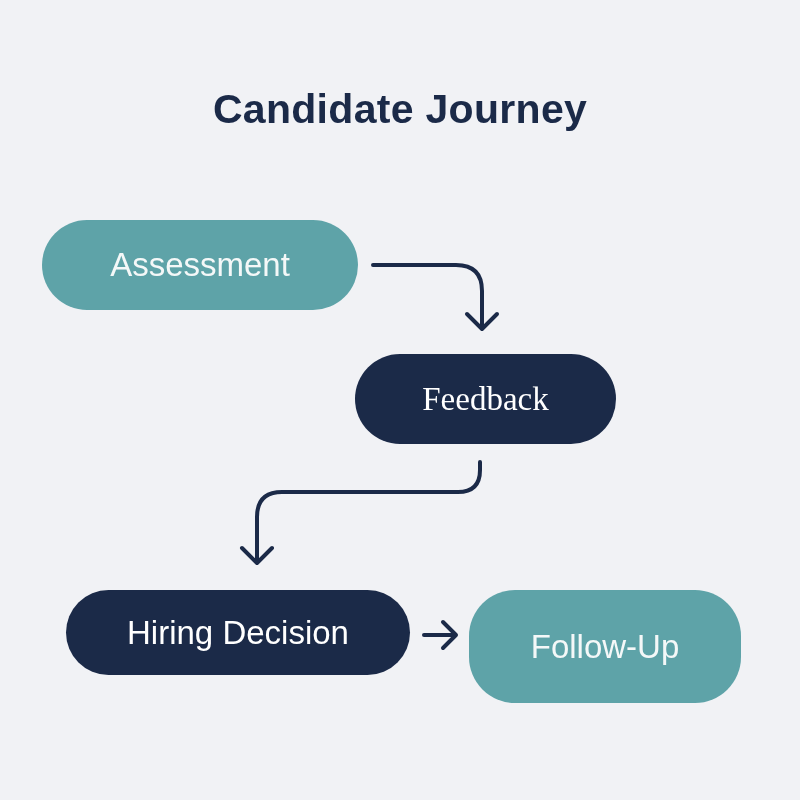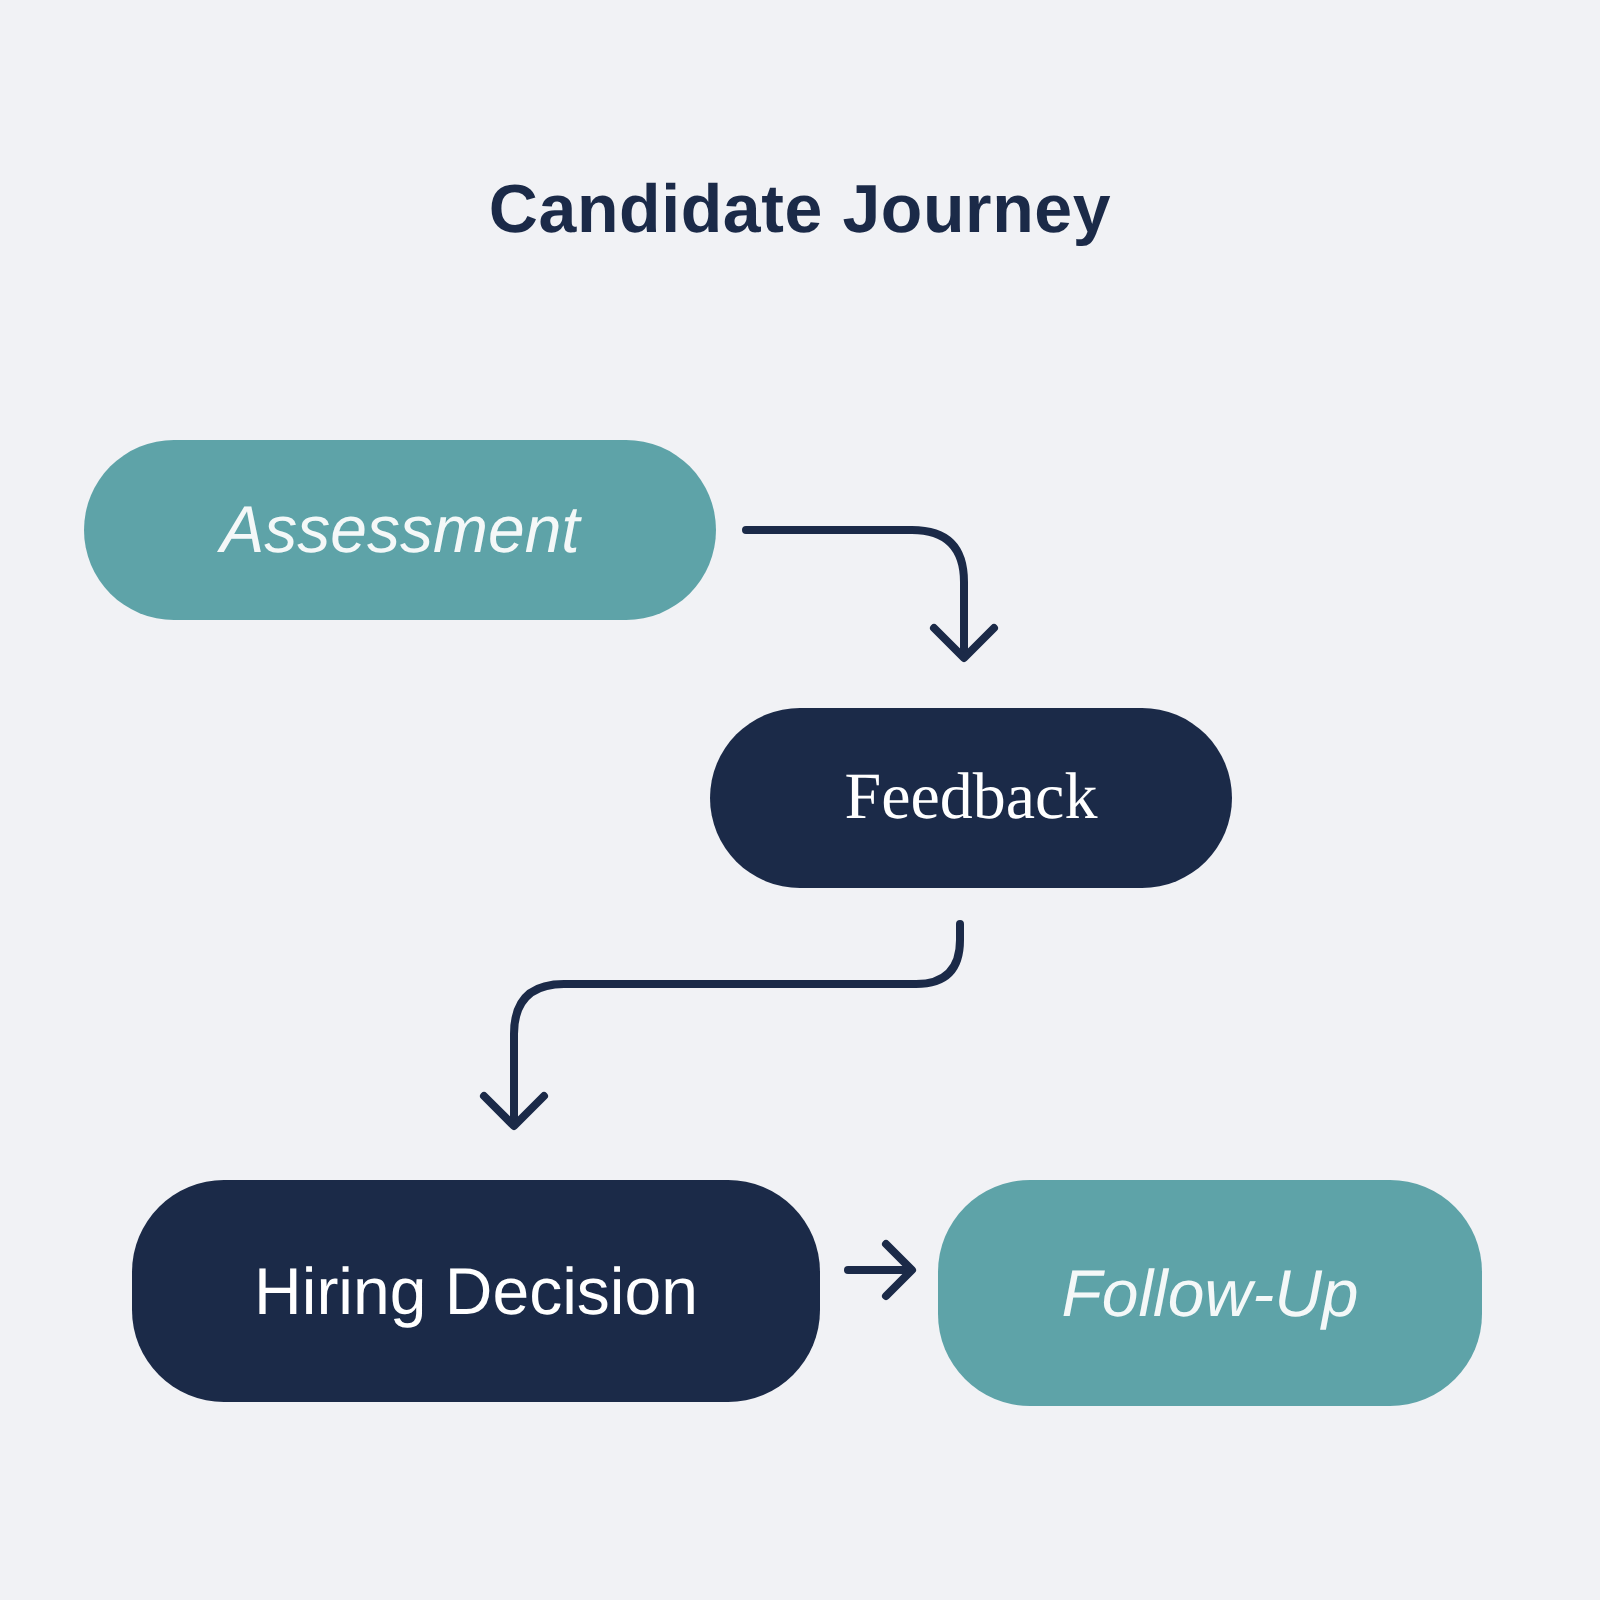--- a/index.html
+++ b/index.html
@@ -2,27 +2,27 @@
 <html><head>
 <meta charset="utf-8">
 <style>
   html, body { margin:0; padding:0; }
   body {
     width:800px; height:800px; background:#f1f2f5; position:relative; overflow:hidden;
     font-family:"Liberation Sans", "DejaVu Sans", sans-serif;
   }
   .title {
     position:absolute; left:0; width:800px; top:86px; text-align:center;
-    font-size:34px; font-weight:bold; color:#1b2a48; letter-spacing:0.3px;
+    font-size:41px; font-weight:bold; color:#1b2a48; letter-spacing:0.3px;
   }
   .pill {
     position:absolute; border-radius:46px; display:flex; align-items:center; justify-content:center;
     font-size:33px; color:#ffffff; box-sizing:border-box;
   }
-  .teal { background:#5ea3a8; color:#f4f8f8;font-style:italic; }
+  .teal { background:#5ea3a8; color:#f4f8f8; }
   .navy { background:#1b2a48; }
   svg.arrows { position:absolute; left:0; top:0; }
 </style>
 </head>
 <body>
 
 <div class="title">Candidate Journey</div>
 
 <svg class="arrows" width="800" height="800">
   <g fill="none" stroke="#1b2a48" stroke-width="4" stroke-linecap="round" stroke-linejoin="round">
@@ -36,19 +36,19 @@
 </svg>
 
 <div class="pill teal" style="left:42px; top:220px; width:316px; height:90px;">
   <span>Assessment</span>
 </div>
 
 <div class="pill navy" style="left:355px; top:354px; width:261px; height:90px;font-family:Liberation Serif, serif;">
   <span>Feedback</span>
 </div>
 
-<div class="pill navy" style="left:66px; top:590px; width:344px; height:111px;">
+<div class="pill navy" style="left:66px; top:590px; width:344px; height:85px;">
   <span>Hiring Decision</span>
 </div>
 
 <div class="pill teal" style="left:469px; top:590px; width:272px; height:113px;">
   <span>Follow-Up</span>
 </div>
 
 </body></html>

